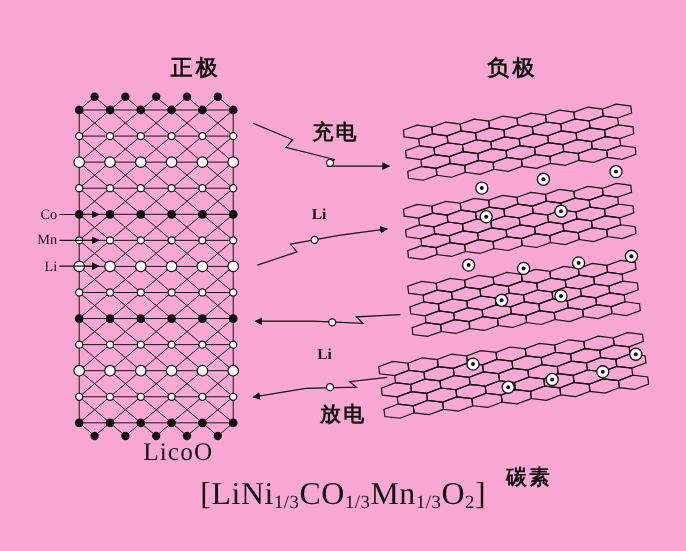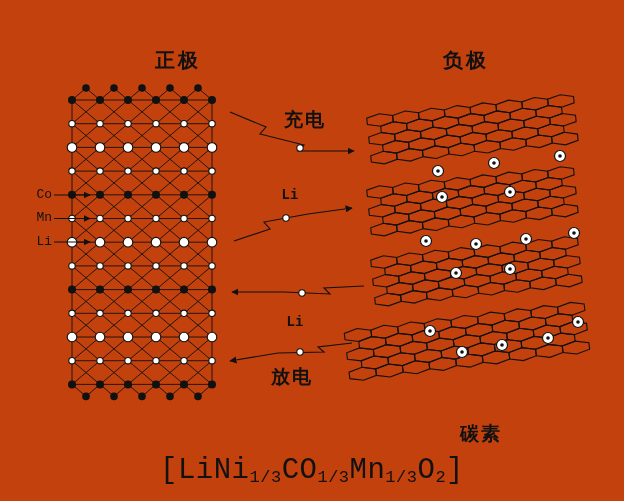--- a/index.html
+++ b/index.html
@@ -1,17 +1,17 @@
 <!DOCTYPE html>
 <html><head>
 <meta charset="utf-8">
 <style>
   html,body{margin:0;padding:0;background:#fff;}
-  .stage{position:relative;width:624px;height:501px;background:#c2410c;overflow:hidden;
-         font-family:Liberation Mono, monospace;color:#111;}
+  .stage{position:relative;width:624px;height:501px;background:#f9a8d4;overflow:hidden;
+         font-family:Liberation Serif, serif;color:#111;}
   .stage svg{position:absolute;left:0;top:0;}
   .abs{position:absolute;transform:translateX(-50%);white-space:nowrap;line-height:1.1;}
   .cn{font-size:20px;font-weight:bold;letter-spacing:3px;}
   .cn-mid{font-size:19px;font-weight:bold;letter-spacing:2px;}
   .li-lbl{font-size:14px;font-weight:bold;}
   .caption{font-size:23px;letter-spacing:1px;}
   .elem{position:absolute;left:26px;width:26px;text-align:right;font-size:13px;line-height:1.1;}
   .formula{font-size:29px;letter-spacing:0.5px;}
   .formula .sub{font-size:17px;vertical-align:-0.22em;}
 </style>
@@ -528,21 +528,22 @@
         <line x1="54" y1="218.5" x2="90" y2="218.5" stroke="#111111" stroke-width="1.1" marker-end="url(#ah)"></line>
         <line x1="54" y1="242" x2="90" y2="242" stroke="#111111" stroke-width="1.1" marker-end="url(#ah)"></line>
       </g>
   </svg>
 
   <div class="abs cn" style="left:178px;top:51px;">正极</div>
   <div class="abs cn" style="left:466px;top:51px;">负极</div>
   <div class="abs cn-mid" style="left:305px;top:111px;">充电</div>
   <div class="abs li-lbl" style="left:290px;top:188px;">Li</div>
   <div class="abs li-lbl" style="left:295px;top:315px;">Li</div>
-  <div class="abs cn-mid" style="left:292px;top:368px;">放电</div>
+  <div class="abs cn-mid" style="left:312px;top:368px;">放电</div>
+  <div class="abs caption" style="left:162px;top:398px;">LicoO</div>
   <div class="abs cn-mid" style="left:481px;top:397px;margin-top:28px;">碳素</div>
 
   <div class="elem" style="top:188px;">Co</div>
   <div class="elem" style="top:211px;">Mn</div>
   <div class="elem" style="top:235px;">Li</div>
 
-  <div class="abs formula" style="left:312px;top:455px;"><span>[LiNi</span><span class="sub">1/3</span><span>CO</span><span class="sub">1/3</span><span>Mn</span><span class="sub">1/3</span><span>O</span><span class="sub">2</span><span>]</span></div>
+  <div class="abs formula" style="left:312px;top:434px;"><span>[LiNi</span><span class="sub">1/3</span><span>CO</span><span class="sub">1/3</span><span>Mn</span><span class="sub">1/3</span><span>O</span><span class="sub">2</span><span>]</span></div>
 </div>
 
 </body></html>

